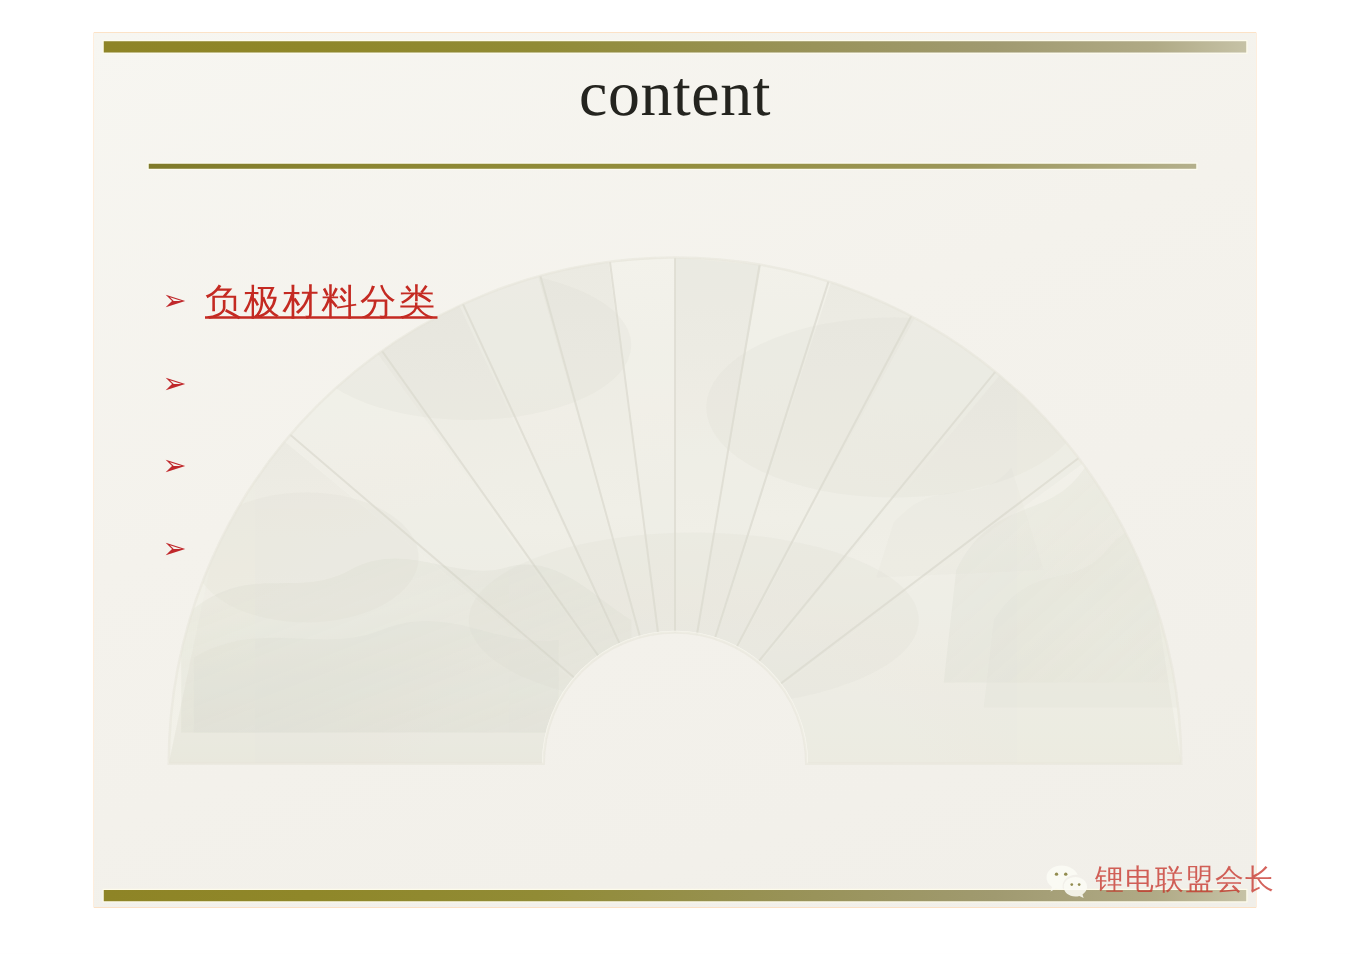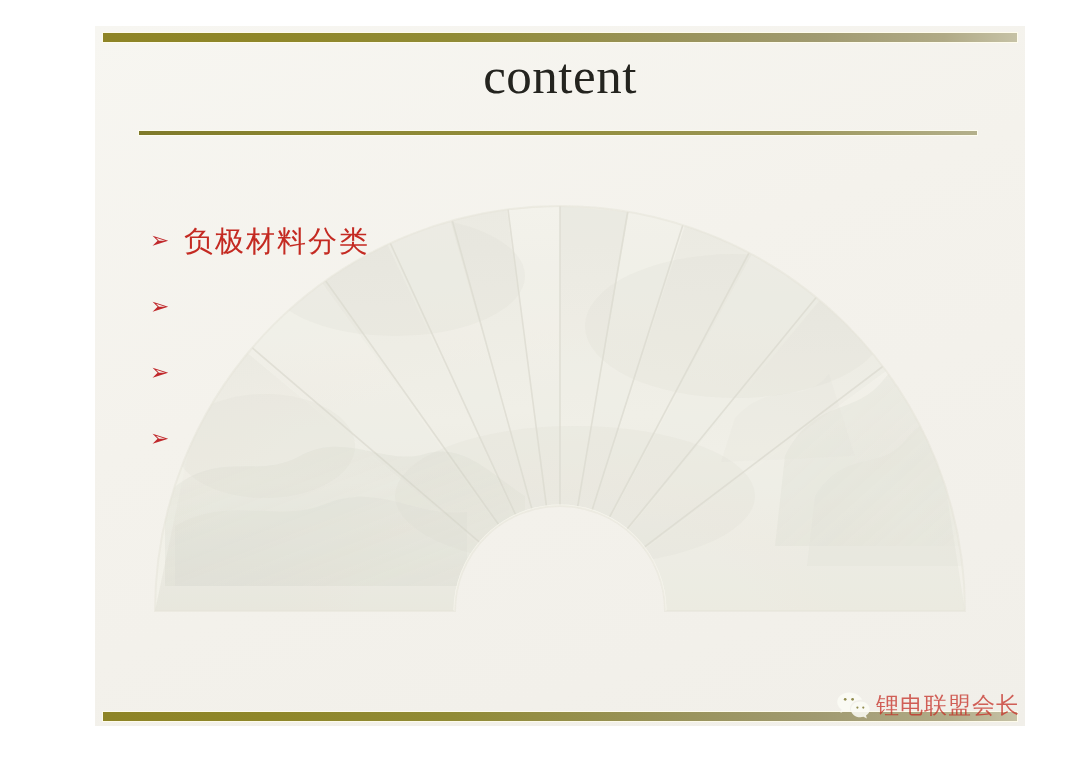--- a/index.html
+++ b/index.html
@@ -18,21 +18,20 @@
 
   
   #slide {
     position: absolute;
     left: 75px;
     top: 26px;
     width: 930px;
     height: 700px;
     background: #fdba74;
     overflow: hidden;
-    margin-left: 20px;
   }
 
   
   #paper-wash {
     position: absolute;
     inset: 0;
     background:
       linear-gradient(160deg, #f7f6f1 0%, #f4f2ec 42%, #f1efe9 100%);
     pointer-events: none;
   }
@@ -118,20 +117,21 @@
     color: #c0282b;
     text-align: left;
     transform: translateY(-1px);
   }
   .bullet-text {
     font-family: "DejaVu Sans", "Liberation Sans", sans-serif;
     font-size: 29px;
     line-height: 1.2;
     color: #16160f;
     letter-spacing: 2px;
+    text-decoration: underline;
   }
   .bullet-item.is-highlight .bullet-text {
     color: #c42a22;
   }
 
   
   #wechat-watermark {
     position: absolute;
     left: 836px;
     top: 690px;
@@ -140,21 +140,21 @@
     gap: 6px;
     opacity: 0.92;
   }
   #wechat-icon {
     width: 34px;
     height: 30px;
     flex: 0 0 34px;
     position: relative;
   }
   #wechat-watermark-text {
-    font-family: Liberation Serif, serif;
+    font-family: Liberation Mono, monospace;
     font-size: 23px;
     line-height: 1;
     color: rgba(196, 42, 34, 0.80);
     letter-spacing: 1px;
     white-space: nowrap;
     text-align: center;
   }
 </style>
 </head>
 <body>

